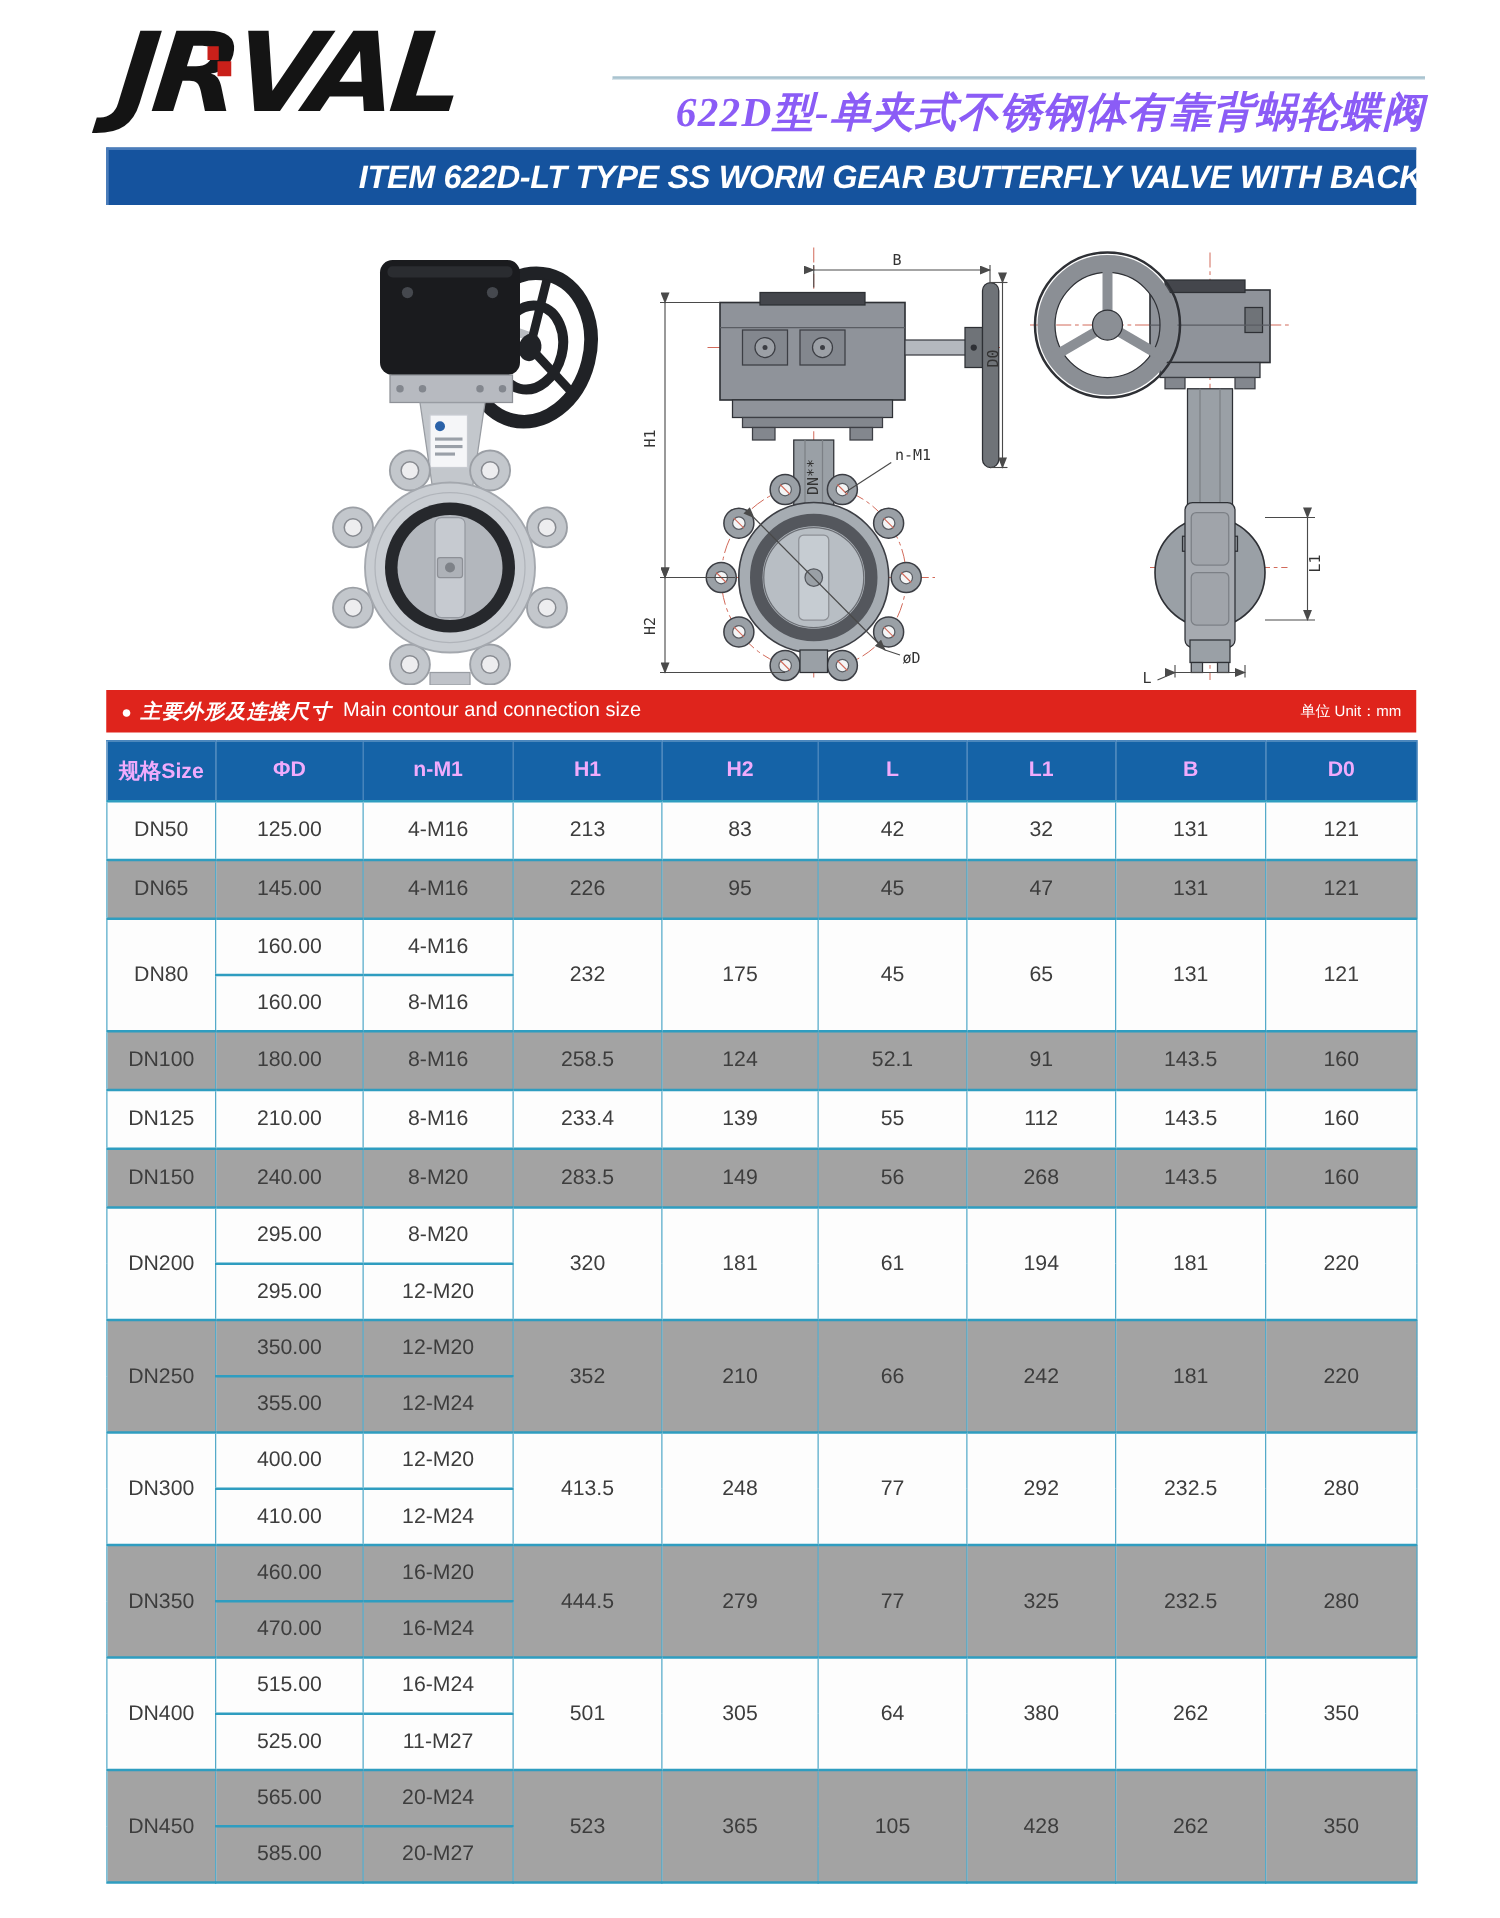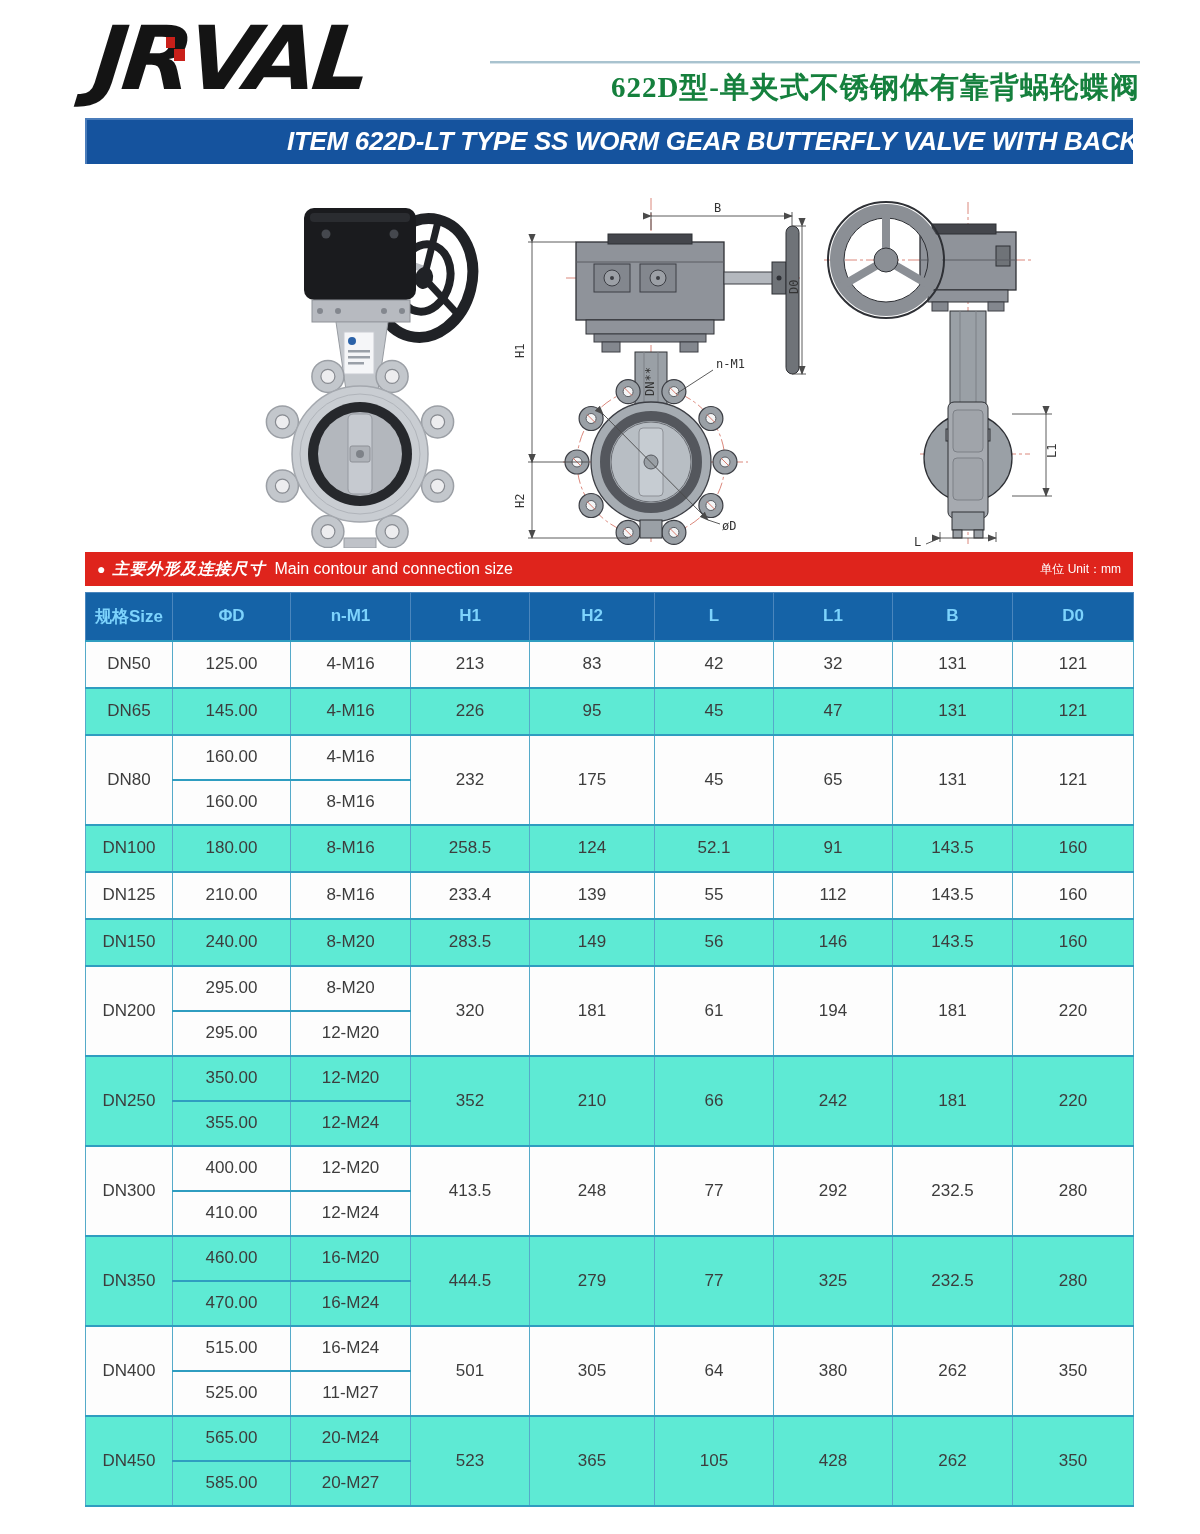--- a/index.html
+++ b/index.html
@@ -17,21 +17,21 @@
   }
   .logo-accent { position:absolute; background:#c9201a; }
   .logo-accent.a1 { left:96px; top:33px; width:9px; height:11px; }
   .logo-accent.a2 { left:104px; top:45px; width:11px; height:12px; }
 
   
   .head-rule { position:absolute; left:490px; top:61px; width:650px; height:3px;
     background:#a9c3cf; border-bottom:1px solid #d8e4ea; }
   .cn-title { position:absolute; left:540px; top:68px; width:600px; text-align:right;
     font-family:"Liberation Serif","DejaVu Serif",serif; font-weight:bold;
-    font-size:29px; color:#15803d; letter-spacing:1px; }
+    font-size:33px; color:#8b5cf6; letter-spacing:1px;font-style:italic; }
 
   
   .banner { position:absolute; left:85px; top:118px; width:1048px; height:46px;
     background:#15539e; border-top:2px solid #4a7cba; border-left:2px solid #4a7cba; }
   .banner-text { display:block; height:42px; line-height:42px; text-align:center;
     padding-left:200px; color:#ffffff; font-style:italic; font-weight:bold;
     font-size:26px; letter-spacing:-0.3px; white-space:nowrap; }
 
   
   .fig { position:absolute; }
@@ -45,24 +45,24 @@
     background:#df241c; color:#fff; display:flex; align-items:center; padding:0 12px; }
   .section-bullet { font-size:14px; margin-right:7px; }
   .section-cn { font-size:16px; font-weight:bold; letter-spacing:1px;font-style:italic; }
   .section-en { font-size:16px; margin-left:9px; }
   .section-unit { margin-left:auto; font-size:12px; }
 
   
   .table-wrap { position:absolute; left:85px; top:592px; width:1048px; }
   table.size-table { border-collapse:collapse; width:1048px; table-layout:fixed;
     font-size:17px; color:#3d3d3d; }
-  .size-table th { background:#1563a7; color:#7dd3fc; font-weight:bold; height:48px;
+  .size-table th { background:#1563a7; color:#f0abfc; font-weight:bold; height:48px;
     border:1px solid #4a86bd; font-size:17px; }
   .size-table td { border:1px solid #55aac9; text-align:center; background:#fdfdfd; }
-  .size-table tr.shade td { background:#5eead4; }
+  .size-table tr.shade td { background:#a3a3a3; }
   .size-table tr.group-first td { border-top:2px solid #2f9dc0; }
   .size-table tr.sub td { border-top:2px solid #2f9dc0; }
   .size-table tr.single { height:47px; }
   .size-table tr.subrow { height:45px; }
   .size-table { border-bottom:2px solid #2f9dc0; }
 </style>
 </head>
 <body>
 
 <div class="page">
@@ -385,21 +385,21 @@
             <td>143.5</td>
             <td>160</td>
           </tr>
           <tr class="shade group-first single">
             <td>DN150</td>
             <td>240.00</td>
             <td>8-M20</td>
             <td>283.5</td>
             <td>149</td>
             <td>56</td>
-            <td>146</td>
+            <td>268</td>
             <td>143.5</td>
             <td>160</td>
           </tr>
           <tr class="group-first subrow">
             <td rowspan="2">DN200</td>
             <td>295.00</td>
             <td>8-M20</td>
             <td rowspan="2">320</td>
             <td rowspan="2">181</td>
             <td rowspan="2">61</td>

